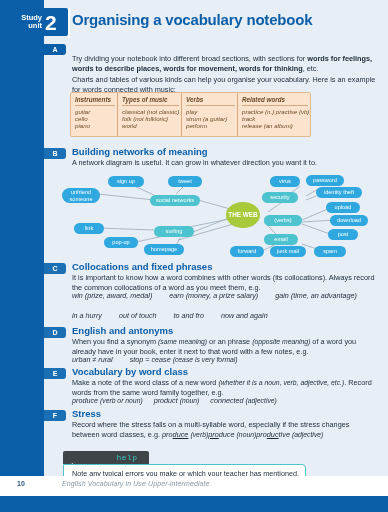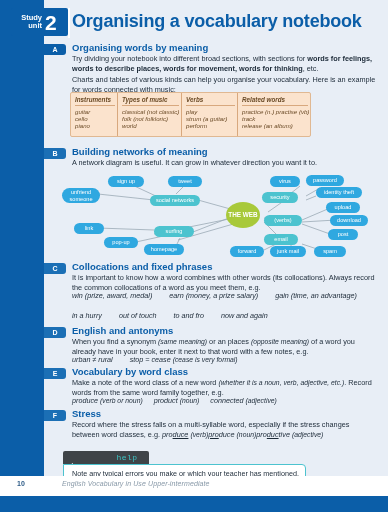--- a/index.html
+++ b/index.html
@@ -57,21 +57,21 @@
     font-size:7.5px; font-weight:bold; line-height:8px; text-align:right;
     width:26px;
   }
   .unit-tab .num {
     font-size:21px; font-weight:bold; line-height:21px;
   }
 
   
   .main-title {
     position:absolute; left:72px; top:11px; right:8px;
-    font-size:18px; font-weight:bold; color:#0b5ea8;
+    font-size:15px; font-weight:bold; color:#0b5ea8;
     letter-spacing:-.2px;
   }
   .title-rule {
     position:absolute; left:68px; top:8px; width:1.5px; height:30px;
     background:#ffffff;
   }
 
   
   .sec-badge {
     position:absolute; left:44px; width:22px; height:11px;
@@ -185,21 +185,20 @@
     <div class="lbl">
       <div>Study</div>
       <div>unit</div>
     </div>
     <div class="num">2</div>
   </div>
   <div class="title-rule"></div>
   <div class="main-title">Organising a vocabulary notebook</div>
 
   <div class="sec-badge" style="top:44px">A</div>
-  <div class="sec-head" style="top:42px">Organising words by meaning</div>
   <div class="body-txt" style="top:75px">Charts and tables of various kinds can help you organise your vocabulary. Here is an example for words connected with music:</div>
   <div class="body-txt" style="top:54px">
     <span>Try dividing your notebook into different broad sections, with sections for </span><b>words for feelings, words to describe places, words for movement, words for thinking</b><span>, etc.</span>
   </div>
 
   <div class="music-table">
     <div class="mt-col c1">
       <div class="mt-h">Instruments</div>
       <div class="mt-item">guitar</div>
       <div class="mt-item">cello</div>
@@ -291,21 +290,21 @@
     <span>(money, a prize salary)</span><span class="gap"></span><span>gain</span>
     <span>(time, an advantage)</span>
   </div>
   <div class="ex-line" style="top:311px">
     <span>in a hurry</span><span class="gap"></span><span>out of touch</span><span class="gap"></span><span>to and fro</span><span class="gap"></span><span>now and again</span>
   </div>
 
   <div class="sec-badge mid" style="top:327px">D</div>
   <div class="sec-head" style="top:325px">English and antonyms</div>
   <div class="body-txt" style="top:337px">
-    <span>When you find a synonym </span><span class="small-ital">(same meaning)</span><span> or an places </span><span class="small-ital">(opposite meaning)</span><span> of a word you already have in your book, enter it next to that word with a few notes, e.g.</span>
+    <span>When you find a synonym </span><span class="small-ital">(same meaning)</span><span> or an phrase </span><span class="small-ital">(opposite meaning)</span><span> of a word you already have in your book, enter it next to that word with a few notes, e.g.</span>
   </div>
   <div class="ex-line" style="top:355px">
     <span>urban ≠ rural</span><span class="gap"></span><span>stop = cease</span>
     <span class="small-ital">(cease is very formal)</span>
   </div>
 
   <div class="sec-badge mid" style="top:368px">E</div>
   <div class="sec-head" style="top:366px">Vocabulary by word class</div>
   <div class="body-txt" style="top:378px">
     <span>Make a note of the word class of a new word </span><span class="small-ital">(whether it is a noun, verb, adjective, etc.)</span><span>. Record words from the same word family together, e.g.</span>

